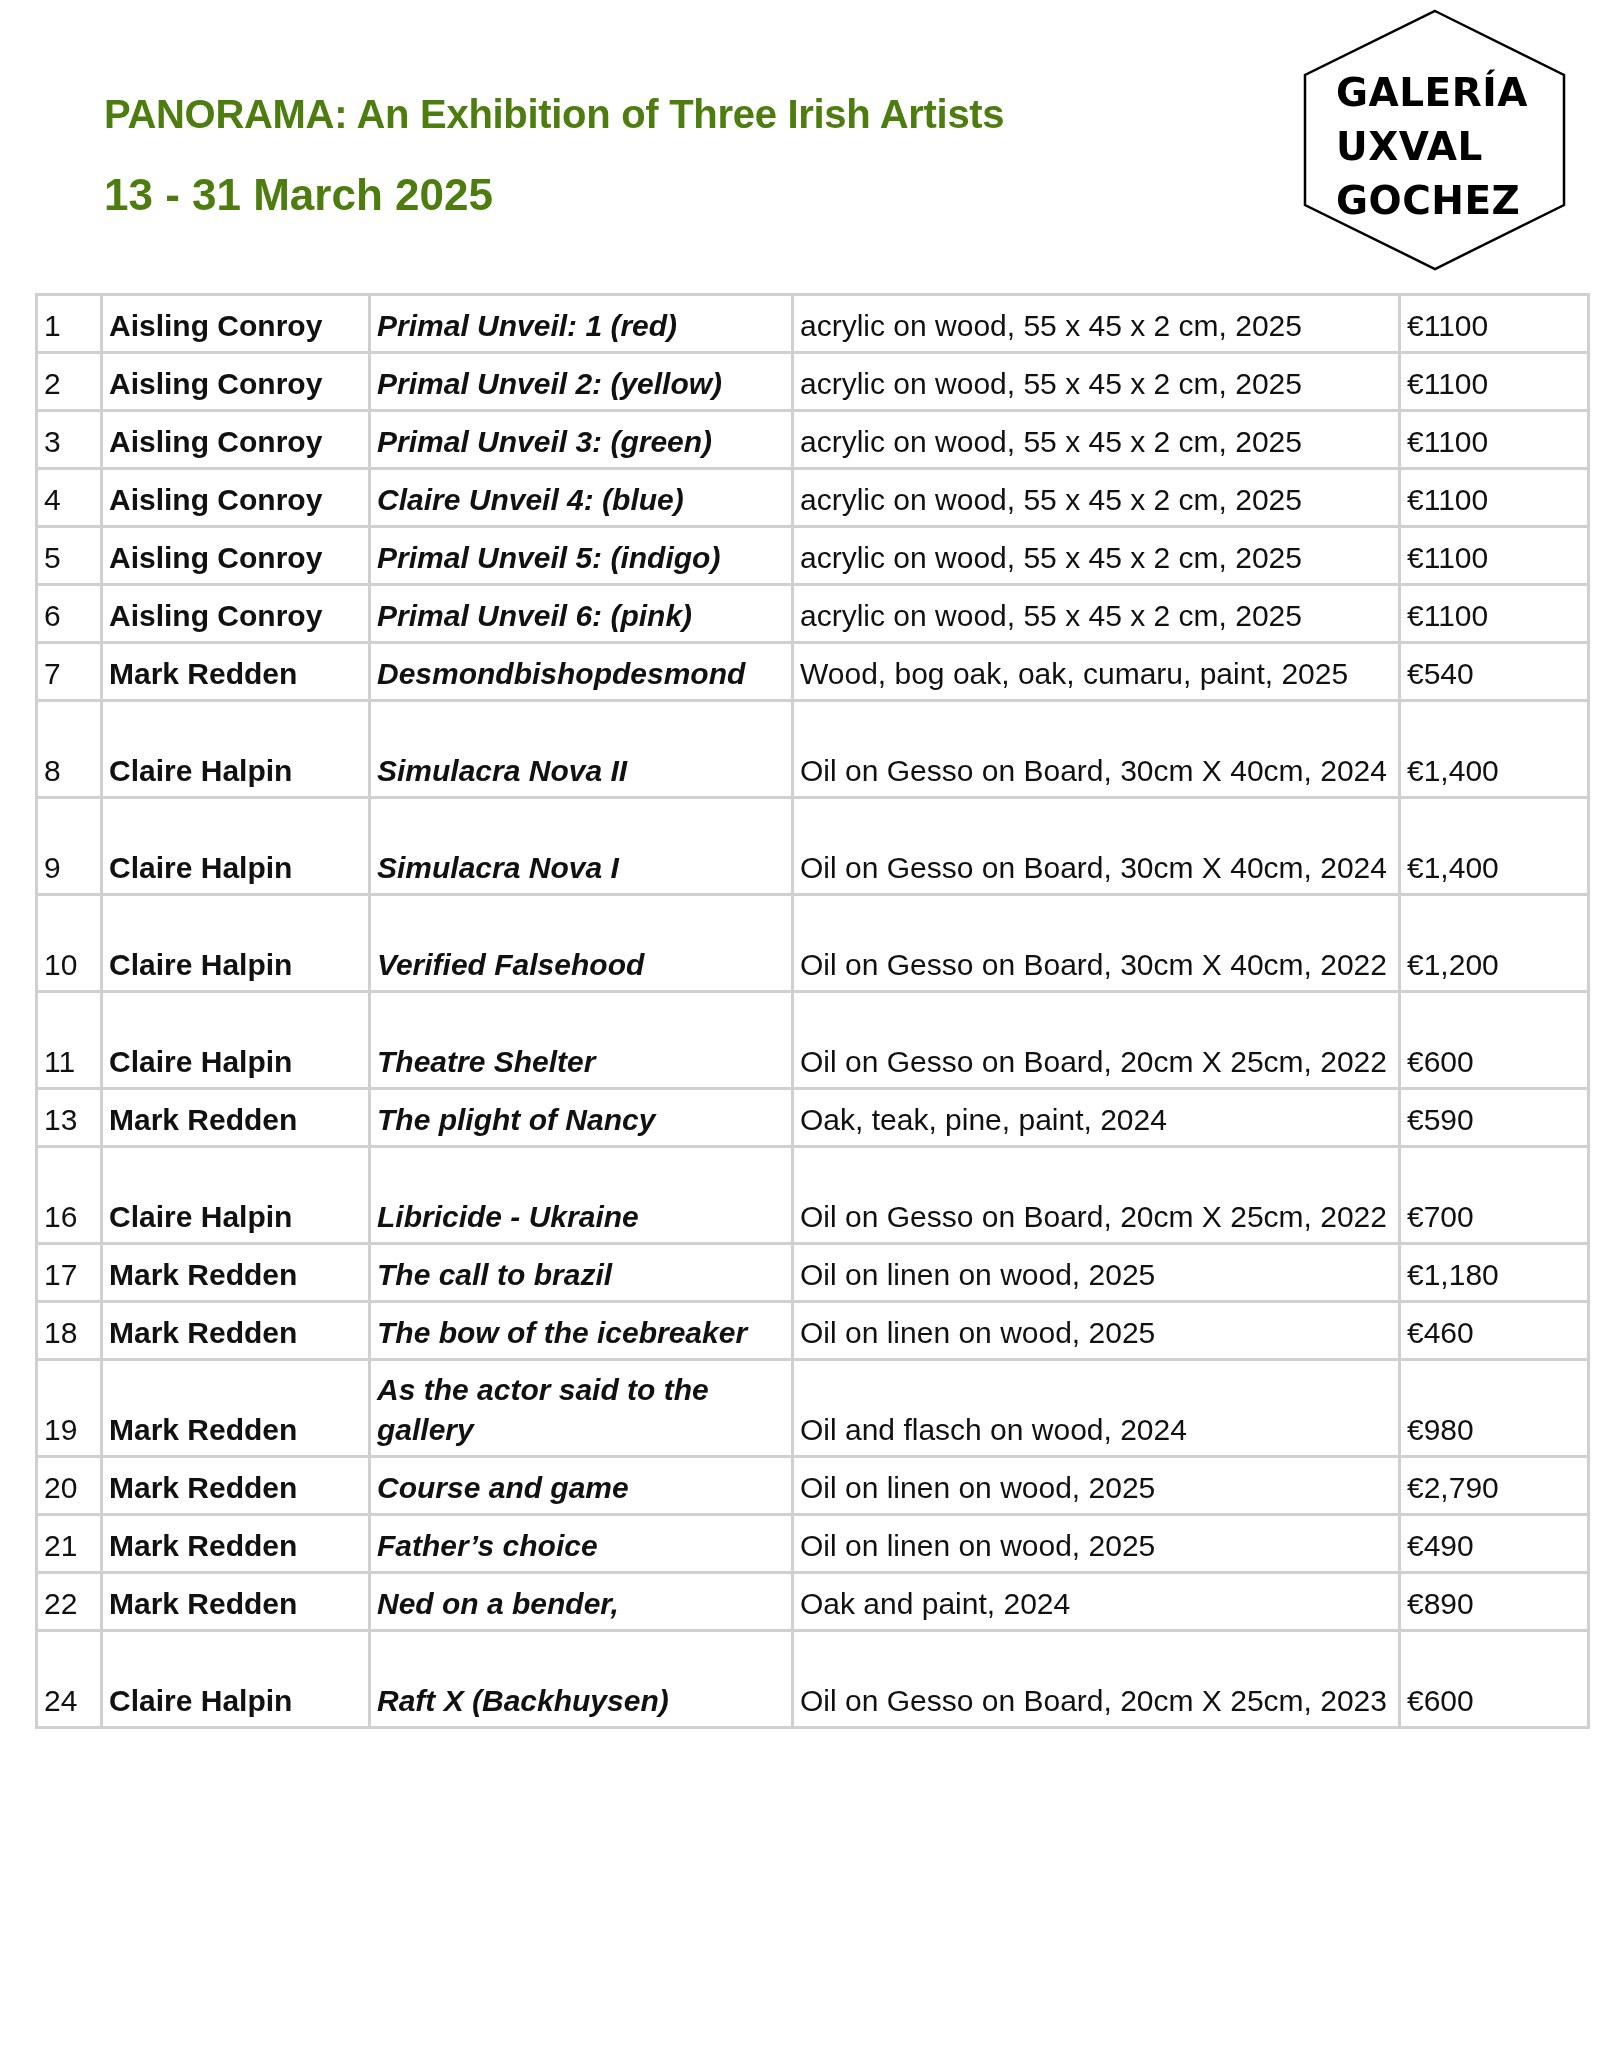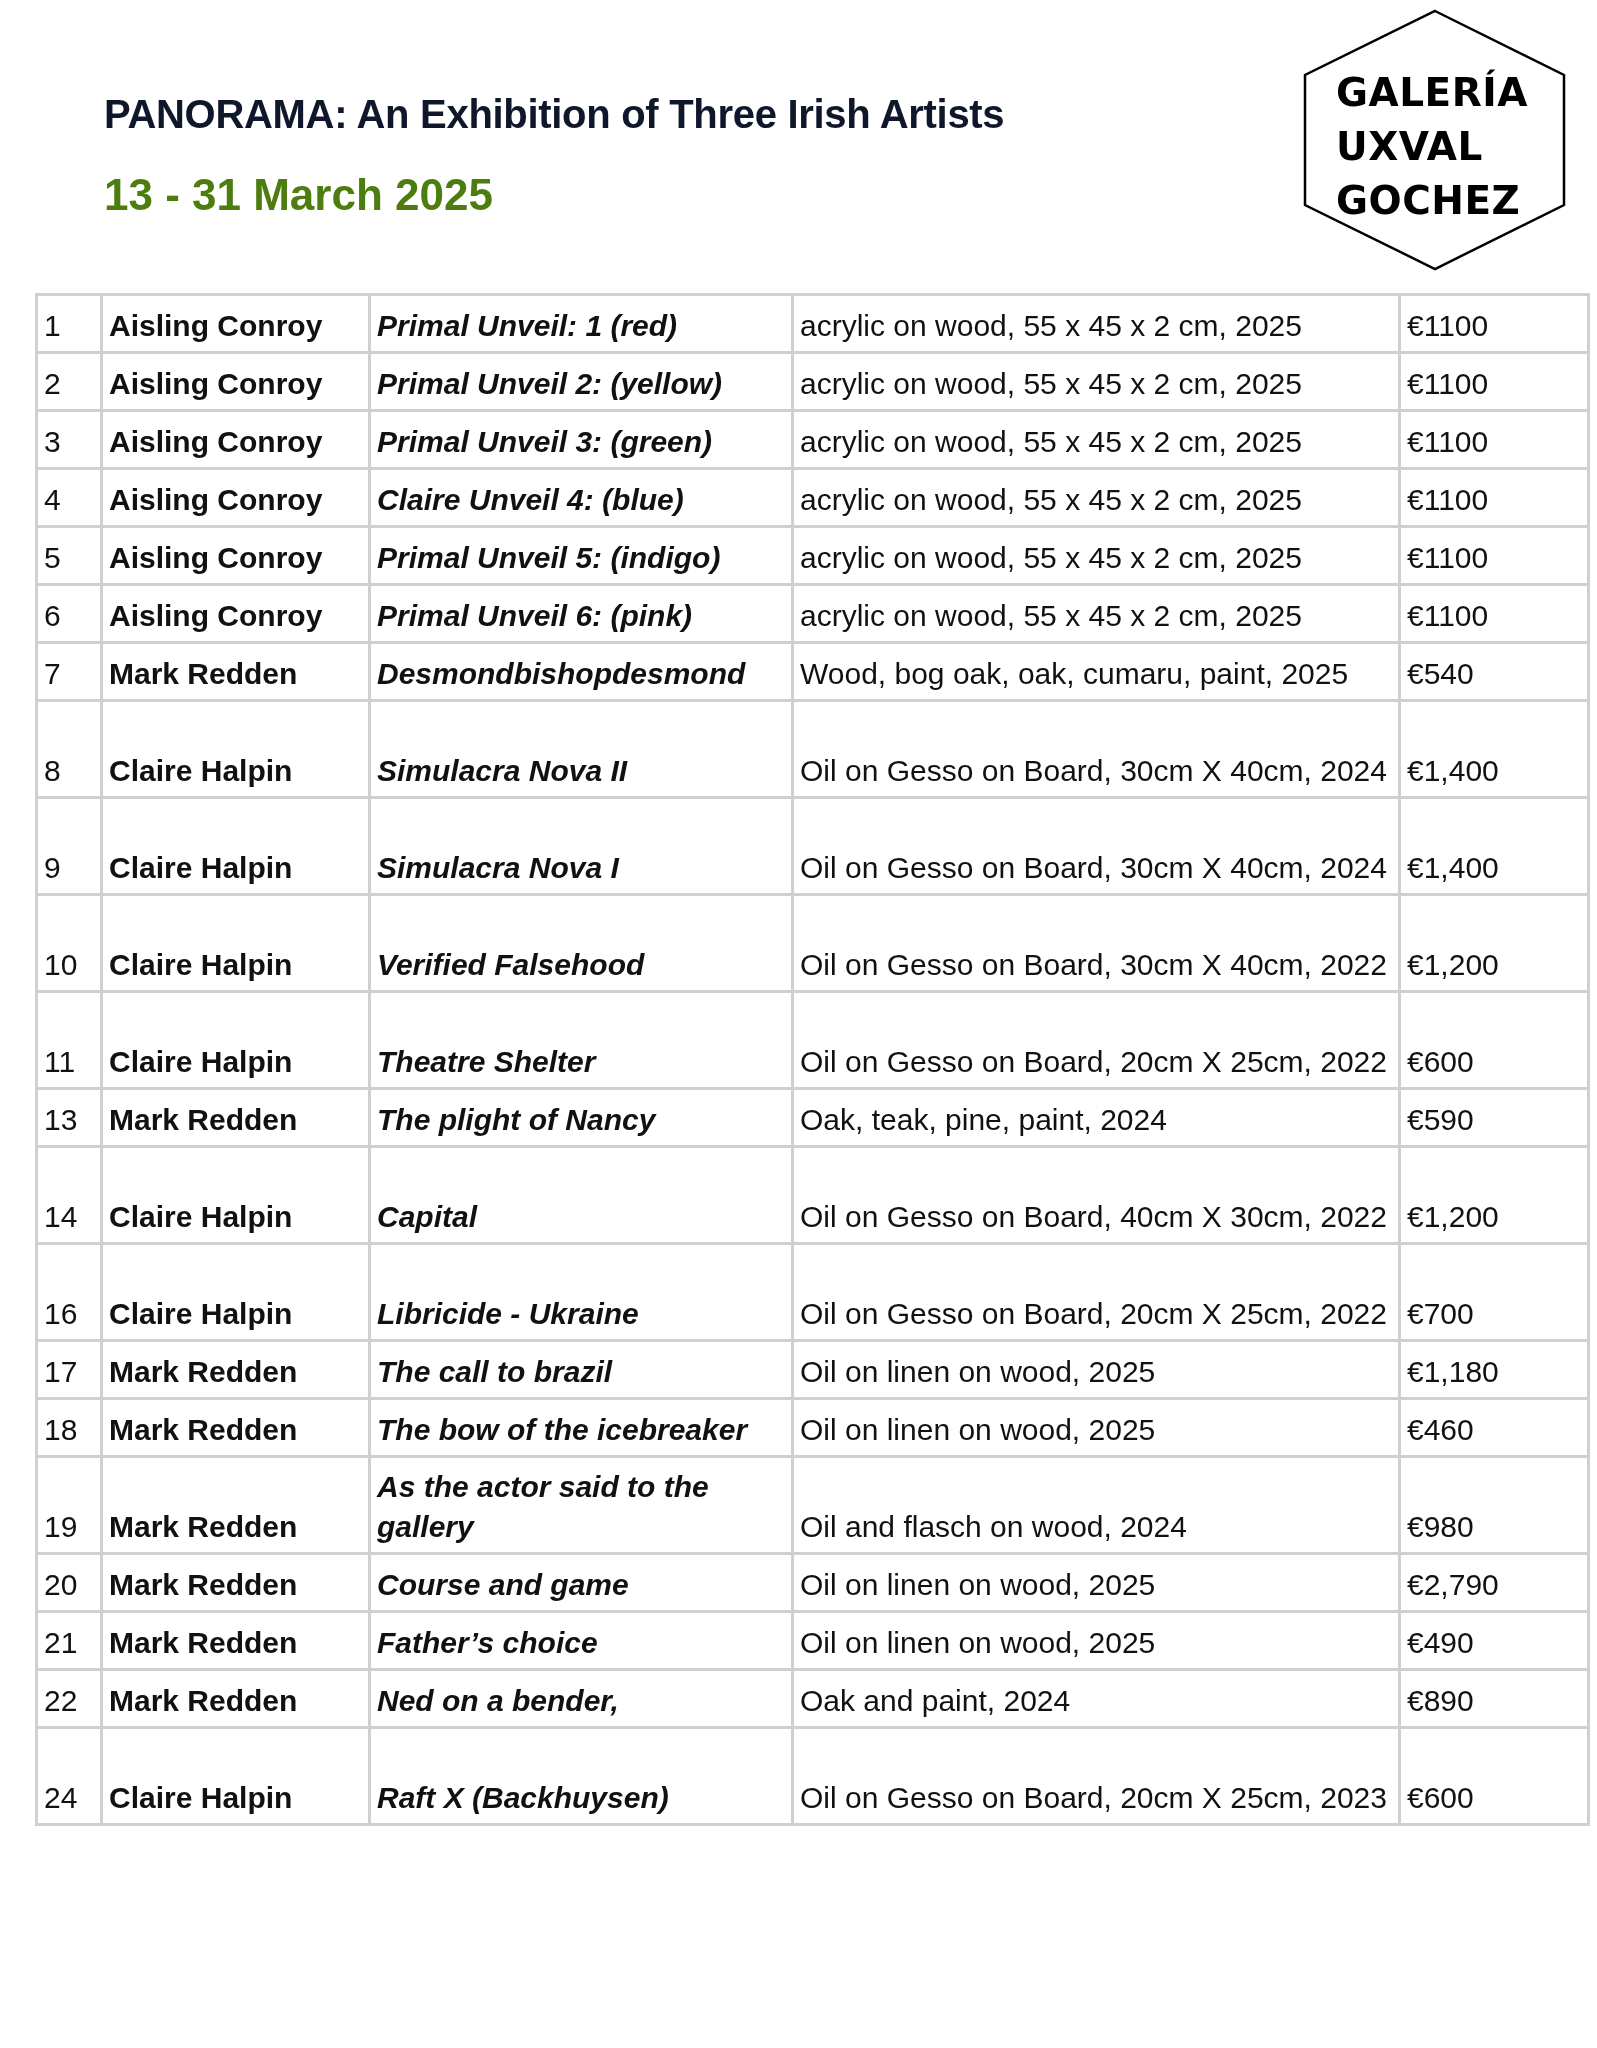--- a/index.html
+++ b/index.html
@@ -2,21 +2,21 @@
 <html><head>
 <meta charset="utf-8">
 <style>
   html, body { margin: 0; padding: 0; background: #ffffff; }
   body {
     width: 1597px; height: 2048px; position: relative; overflow: hidden;
     font-family: "Liberation Sans", "DejaVu Sans", sans-serif; color: #111;
   }
   .title {
     position: absolute; left: 104px; top: 92px;
-    font-size: 40px; font-weight: bold; letter-spacing: -0.3px; color: #0f172a;
+    font-size: 40px; font-weight: bold; letter-spacing: -0.3px; color: #4d7c0f;
     font-family: "Liberation Sans", sans-serif;
     text-align: center;
   }
   .dates {
     position: absolute; left: 104px; top: 170px;
     font-size: 44px; font-weight: bold; color: #4d7c0f;
     font-family: "Liberation Sans", sans-serif;
   }
   .logo {
     position: absolute; left: 1300px; top: 8px; width: 270px; height: 265px;
@@ -142,27 +142,20 @@
         <td class="price">€600</td>
       </tr>
       <tr class="single">
         <td class="num">13</td>
         <td class="artist">Mark Redden</td>
         <td class="work">The plight of Nancy</td>
         <td class="medium">Oak, teak, pine, paint, 2024</td>
         <td class="price">€590</td>
       </tr>
       <tr class="double">
-        <td class="num">14</td>
-        <td class="artist">Claire Halpin</td>
-        <td class="work">Capital</td>
-        <td class="medium">Oil on Gesso on Board, 40cm X 30cm, 2022</td>
-        <td class="price">€1,200</td>
-      </tr>
-      <tr class="double">
         <td class="num">16</td>
         <td class="artist">Claire Halpin</td>
         <td class="work">Libricide - Ukraine</td>
         <td class="medium">Oil on Gesso on Board, 20cm X 25cm, 2022</td>
         <td class="price">€700</td>
       </tr>
       <tr class="single">
         <td class="num">17</td>
         <td class="artist">Mark Redden</td>
         <td class="work">The call to brazil</td>

